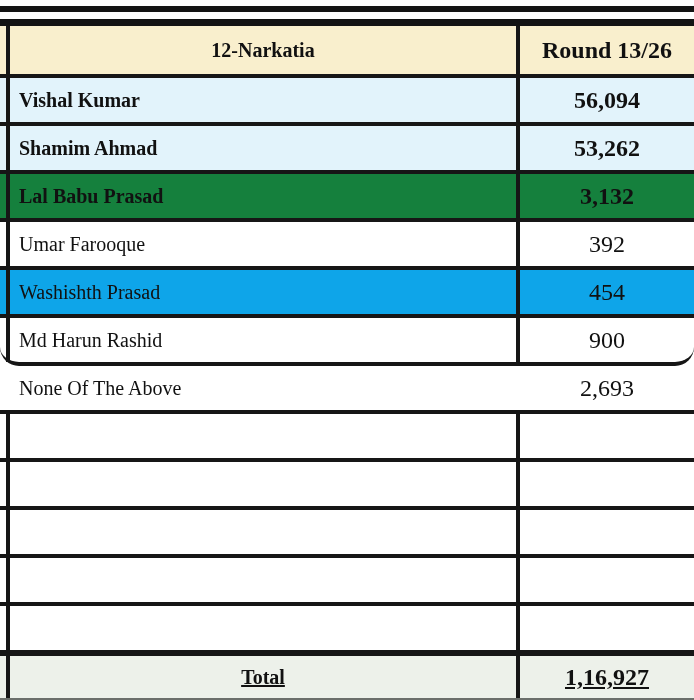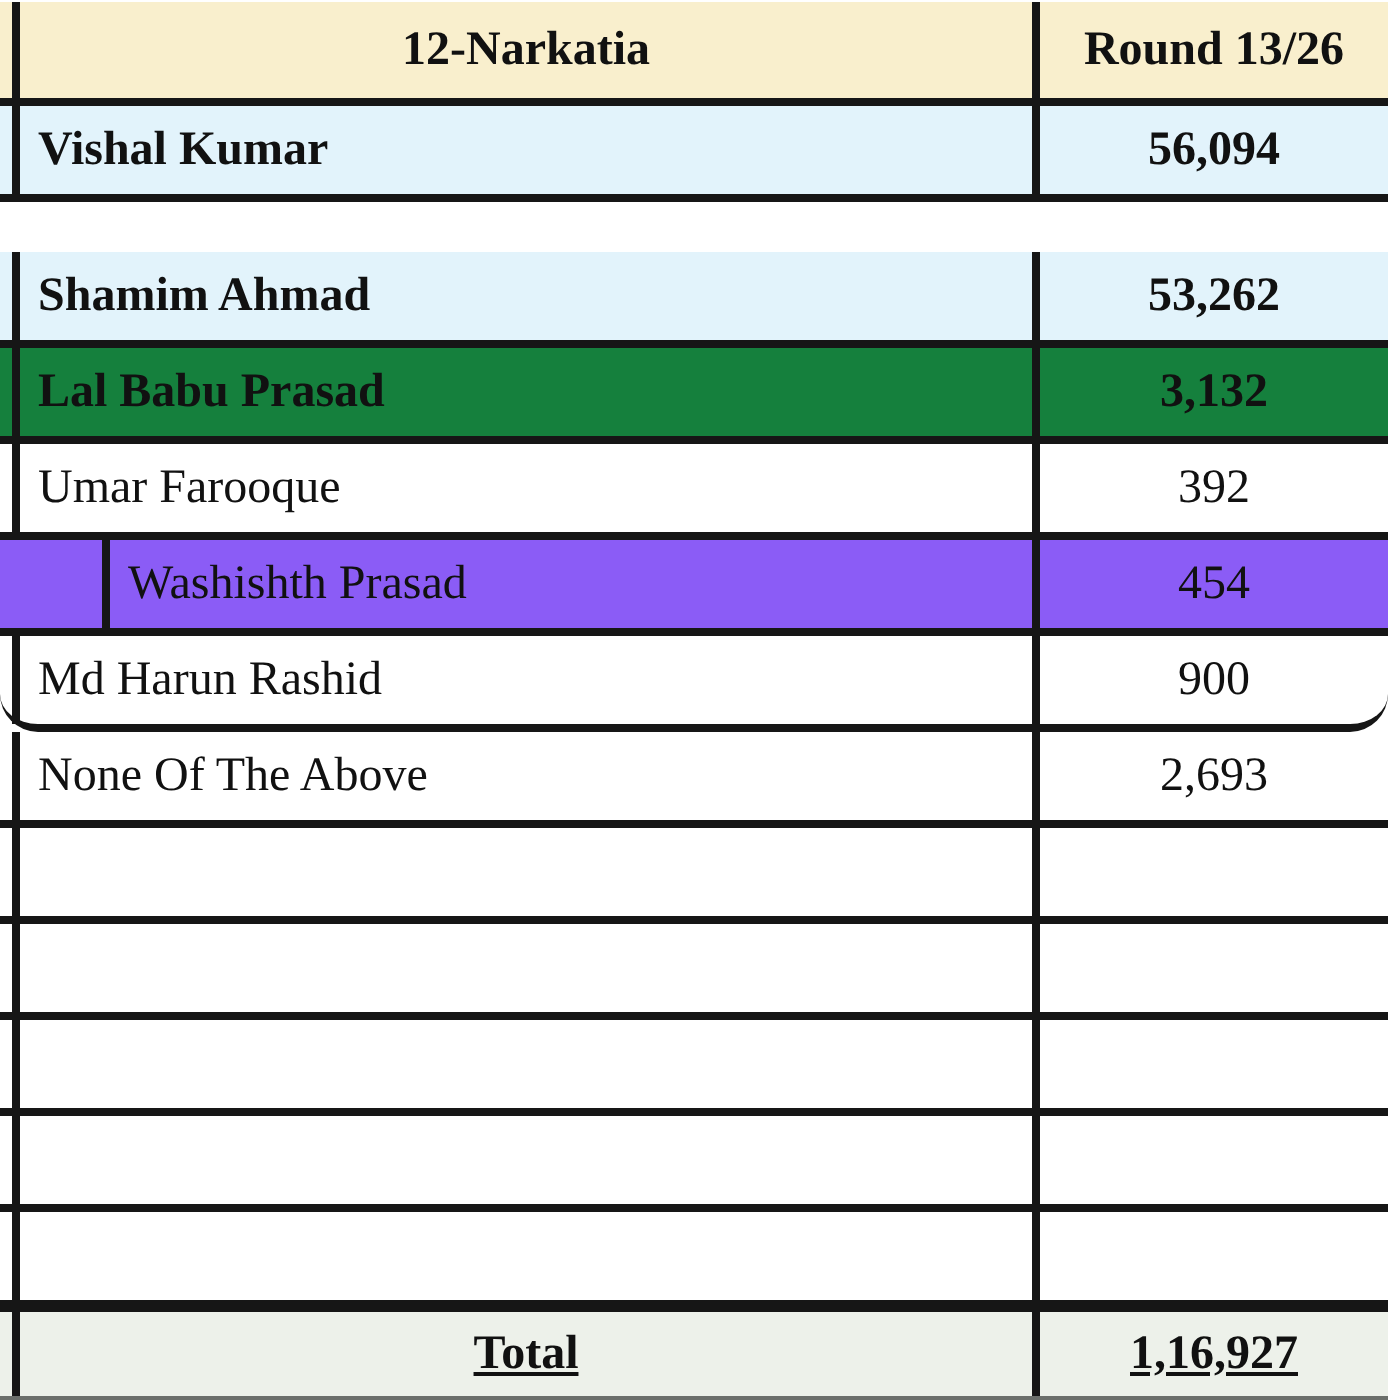--- a/index.html
+++ b/index.html
@@ -15,21 +15,21 @@
   .rule-gap{height:7px;background:#ffffff;}
   .rule2{height:7px;background:#131313;}
 
   
   .row{display:flex;flex:0 0 auto;border-bottom:4px solid #161616;}
   .row.pre-total{border-bottom-width:6px;}
   .sliver{width:6px;flex:0 0 6px;}
   .vline{width:4px;flex:0 0 4px;background:#161616;}
   .name-cell{
     flex:1 1 auto;display:flex;align-items:center;
-    padding-left:9px;font-size:24px;overflow:hidden;white-space:nowrap;
+    padding-left:9px;font-size:20px;overflow:hidden;white-space:nowrap;
   }
   .value-cell{
     width:174px;flex:0 0 174px;display:flex;align-items:center;justify-content:center;
     font-size:24px;
   }
   .divider{width:4px;flex:0 0 4px;background:#161616;}
 
   
   .row.header{height:48px;}
   .row.header .name-cell{justify-content:center;padding-left:0;font-weight:bold;}
@@ -65,21 +65,21 @@
 
   <div id="rows-container">
   <div class="row data highlight" style="background: rgb(226, 243, 251);">
     <div class="sliver"></div>
     <div class="vline"></div>
     <div class="name-cell">Vishal Kumar</div>
     <div class="divider"></div>
     <div class="value-cell">56,094</div>
   </div>
 
-  <div class="row data highlight" style="background: rgb(226, 243, 251); margin-top: 25px;">
+  <div class="row data highlight" style="background: rgb(226, 243, 251);">
     <div class="sliver"></div>
     <div class="vline"></div>
     <div class="name-cell">Shamim Ahmad</div>
     <div class="divider"></div>
     <div class="value-cell">53,262</div>
   </div>
 
   <div class="row data highlight" style="background: #15803d;">
     <div class="sliver"></div>
     <div class="vline"></div>
@@ -89,37 +89,37 @@
   </div>
 
   <div class="row data" style="background: rgb(255, 255, 255);">
     <div class="sliver"></div>
     <div class="vline"></div>
     <div class="name-cell">Umar Farooque</div>
     <div class="divider"></div>
     <div class="value-cell">392</div>
   </div>
 
-  <div class="row data" style="background: #8b5cf6; padding-left: 45px;">
+  <div class="row data" style="background: #0ea5e9;">
     <div class="sliver"></div>
     <div class="vline"></div>
     <div class="name-cell">Washishth Prasad</div>
     <div class="divider"></div>
     <div class="value-cell">454</div>
   </div>
 
   <div class="row data" style="background: rgb(255, 255, 255); border-radius: 19px;">
     <div class="sliver"></div>
     <div class="vline"></div>
     <div class="name-cell">Md Harun Rashid</div>
     <div class="divider"></div>
     <div class="value-cell">900</div>
   </div>
 
-  <div class="row data" style="background: rgb(255, 255, 255);">
+  <div class="row data" style="background: rgb(255, 255, 255); align-items: center;">
     <div class="sliver"></div>
     <div class="vline"></div>
     <div class="name-cell">None Of The Above</div>
     <div class="divider"></div>
     <div class="value-cell">2,693</div>
   </div>
 
   <div class="row data" style="background: rgb(255, 255, 255);">
     <div class="sliver"></div>
     <div class="vline"></div>

